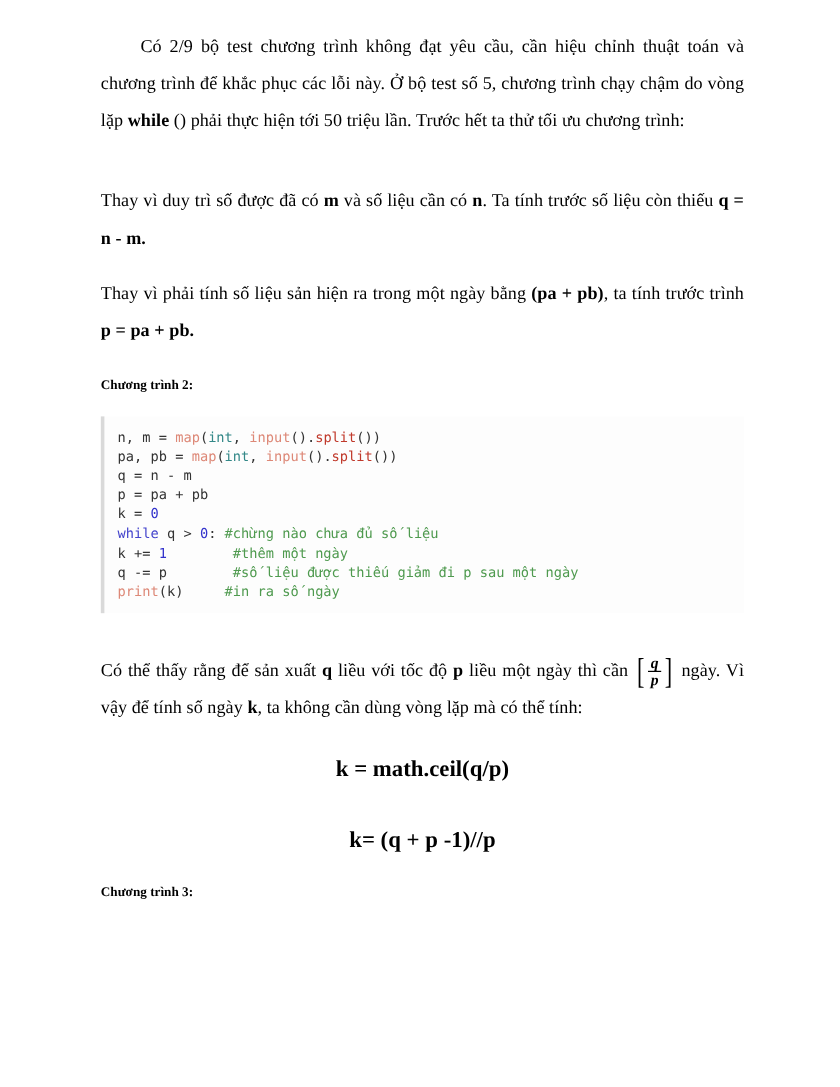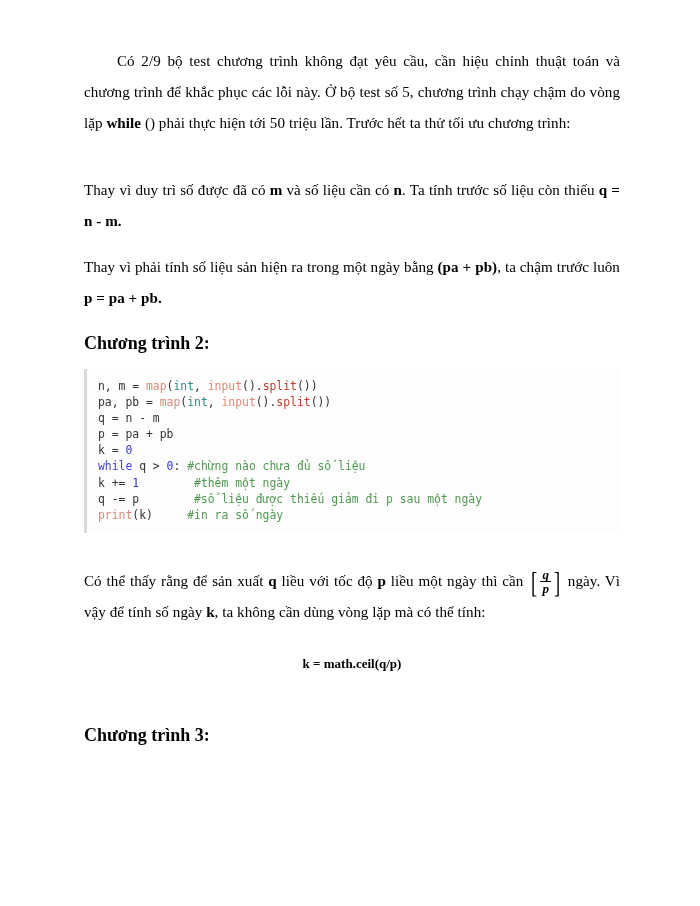--- a/index.html
+++ b/index.html
@@ -11,40 +11,40 @@
     width: 700px;
     height: 906px;
     font-family: "Liberation Serif", "DejaVu Serif", serif;
     color: #000000;
     overflow: hidden;
   }
   .page {
     width: 700px;
     height: 906px;
     box-sizing: border-box;
-    padding: 46px 80px 0 84px;
+    padding: 24px 80px 0 84px;
     position: relative;
   }
   .para {
     font-size: 15.1px;
     line-height: 31px;
     text-align: justify;
     margin: 0 0 6px 0;
     letter-spacing: 0.05px;
   }
   .para.indent {
     text-indent: 33px;
   }
   .gap-lg { height: 30px; }
   .gap-md { height: 14px; }
   .gap-sm { height: 9px; }
   b, .bold { font-weight: bold; }
 
   .heading {
-    font-size: 18px;
+    font-size: 11px;
     line-height: 28px;
     font-weight: bold;
     margin: 0;
   }
 
   
   .codeblock {
     position: relative;
     margin: 12px 0 10px 0;
     padding: 9px 0 10px 14px;
@@ -69,21 +69,21 @@
   .tok-fn { color: #dd8877; text-align: center; }
   .tok-builtin { color: #338888; text-align: center; }
   .tok-method { color: #c0392b; }
   .tok-num { color: #3333cc; }
   .tok-kw { color: #4444cc; }
   .tok-comment { color: #4f9a4f; }
 
   
   .formula {
     text-align: center;
-    font-size: 13px;
+    font-size: 19px;
     font-weight: bold;
     line-height: 31px;
     margin: 0;
   }
   .frac-brack {
     display: inline-flex;
     align-items: center;
     font-family: "Liberation Serif", serif;
     font-size: 13px;
     vertical-align: -6px;
@@ -114,21 +114,21 @@
 <div class="page">
 
   <p class="para indent"><span>Có 2/9 bộ test chương trình không đạt yêu cầu, cần hiệu chỉnh thuật toán và chương trình để khắc phục các lỗi này. Ở bộ test số 5, chương trình chạy chậm do vòng lặp </span><b>while</b><span> () phải thực hiện tới 50 triệu lần. Trước hết ta thử tối ưu chương trình:</span></p>
 
   <div class="gap-lg"></div>
 
   <p class="para"><span>Thay vì duy trì số được đã có </span><b>m</b><span> và số liệu cần có </span><b>n</b><span>. Ta tính trước số liệu còn thiếu </span><b>q = n - m.</b></p>
 
   <div class="gap-sm"></div>
 
-  <p class="para"><span>Thay vì phải tính số liệu sản hiện ra trong một ngày bằng </span><b>(pa + pb)</b><span>, ta chậm trước luôn </span><b>p = pa + pb.</b></p>
+  <p class="para"><span>Thay vì phải tính số liệu sản hiện ra trong một ngày bằng </span><b>(pa + pb)</b><span>, ta tính trước trình </span><b>p = pa + pb.</b></p>
 
   <div class="gap-sm"></div>
 
   <h3 class="heading">Chương trình 2:</h3>
 
   <div class="codeblock"><div class="code-line"><span class="tok-plain">n, m = </span><span class="tok-fn">map</span><span class="tok-plain">(</span><span class="tok-builtin">int</span><span class="tok-plain">, </span><span class="tok-fn">input</span><span class="tok-plain">().</span><span class="tok-method">split</span><span class="tok-plain">())</span></div><div class="code-line"><span class="tok-plain">pa, pb = </span><span class="tok-fn">map</span><span class="tok-plain">(</span><span class="tok-builtin">int</span><span class="tok-plain">, </span><span class="tok-fn">input</span><span class="tok-plain">().</span><span class="tok-method">split</span><span class="tok-plain">())</span></div><div class="code-line tok-plain">q = n - m</div><div class="code-line tok-plain">p = pa + pb</div><div class="code-line"><span class="tok-plain">k = </span><span class="tok-num">0</span></div><div class="code-line"><span class="tok-kw">while</span><span class="tok-plain"> q &gt; </span><span class="tok-num">0</span><span class="tok-plain">: </span><span class="tok-comment">#chừng nào chưa đủ số liệu</span></div><div class="code-line"><span class="tok-plain">k += </span><span class="tok-num">1</span><span class="tok-plain">        </span><span class="tok-comment">#thêm một ngày</span></div><div class="code-line"><span class="tok-plain">q -= p        </span><span class="tok-comment">#số liệu được thiếu giảm đi p sau một ngày</span></div><div class="code-line"><span class="tok-fn">print</span><span class="tok-plain">(k)     </span><span class="tok-comment">#in ra số ngày</span></div></div>
 
   <div class="gap-md"></div>
 
 
@@ -145,18 +145,19 @@
 
   <div class="gap-md"></div>
 
   <p class="formula">k = math.ceil(q/p)</p>
 
   <div class="gap-md"></div>
 
 
   <div class="gap-md"></div>
 
+  <p class="formula">k= (q + p -1)//p</p>
 
   <div class="gap-md"></div>
 
   <h3 class="heading">Chương trình 3:</h3>
 
 </div>
 
 </body></html>

